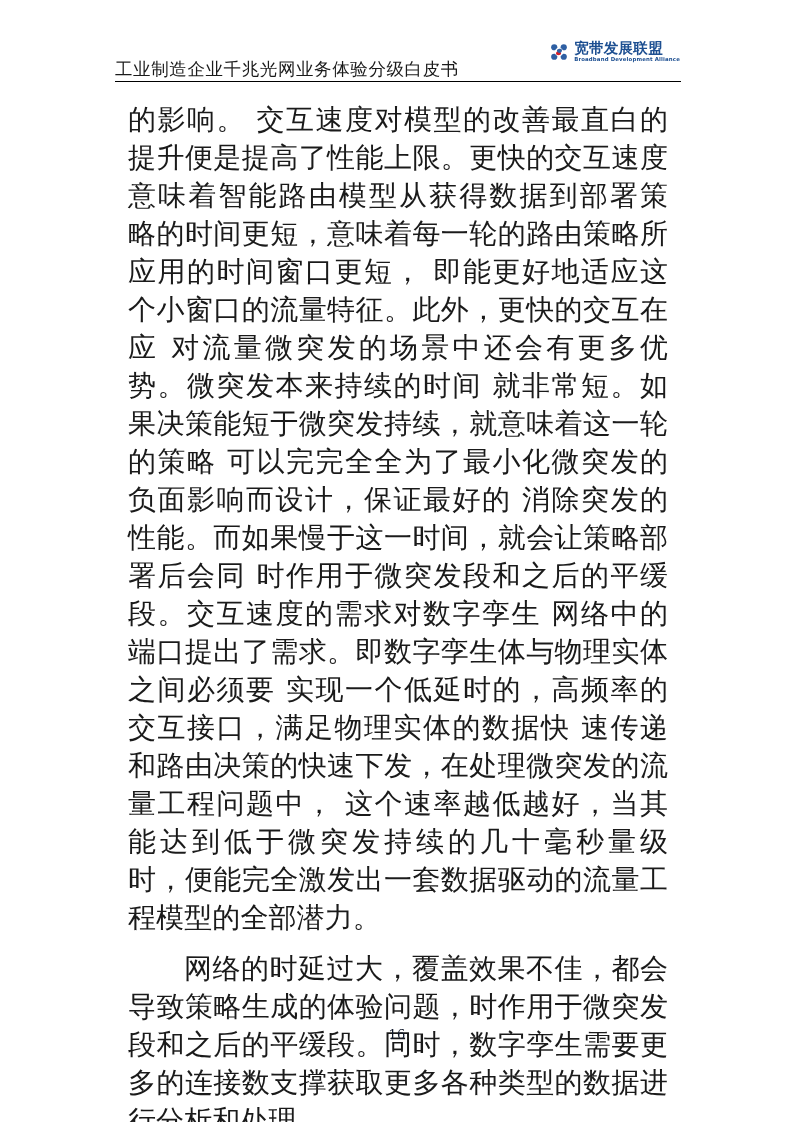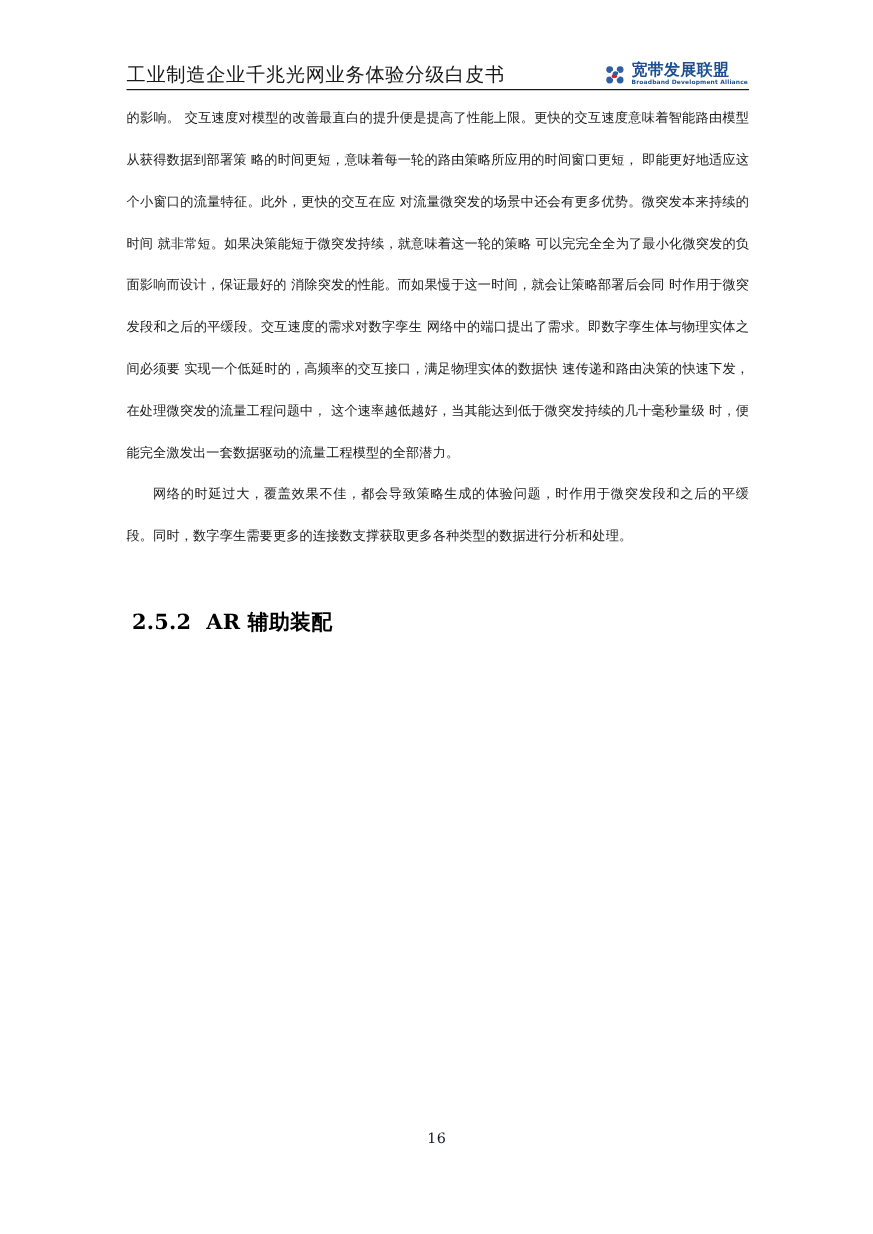--- a/index.html
+++ b/index.html
@@ -45,21 +45,21 @@
     line-height: 22px;
     letter-spacing: 0.6px;
     color: #1a1a1a;
     white-space: nowrap;
   }
 
   .logo {
     display: flex;
     align-items: center;
     gap: 4px;
-    margin-bottom: 1px;
+    margin-bottom: 17px;
   }
   .logo-mark {
     width: 22px;
     height: 22px;
     flex: 0 0 22px;
   }
   .logo-textblock {
     display: flex;
     flex-direction: column;
     justify-content: center;
@@ -94,22 +94,22 @@
 
   
   .content {
     position: absolute;
     left: 115px;
     top: 88px;
     width: 566px;
   }
 
   p.body {
-    margin: 0;
-    font-size: 12px;
+    margin: 13px;
+    font-size: 28px;
     line-height: 38px;
     text-align: justify;
     text-align-last: left;
     text-justify: inter-character;
     letter-spacing: 0.1px;
     color: #1a1a1a;
   }
   p.indent {
     text-indent: 2em;
   }

